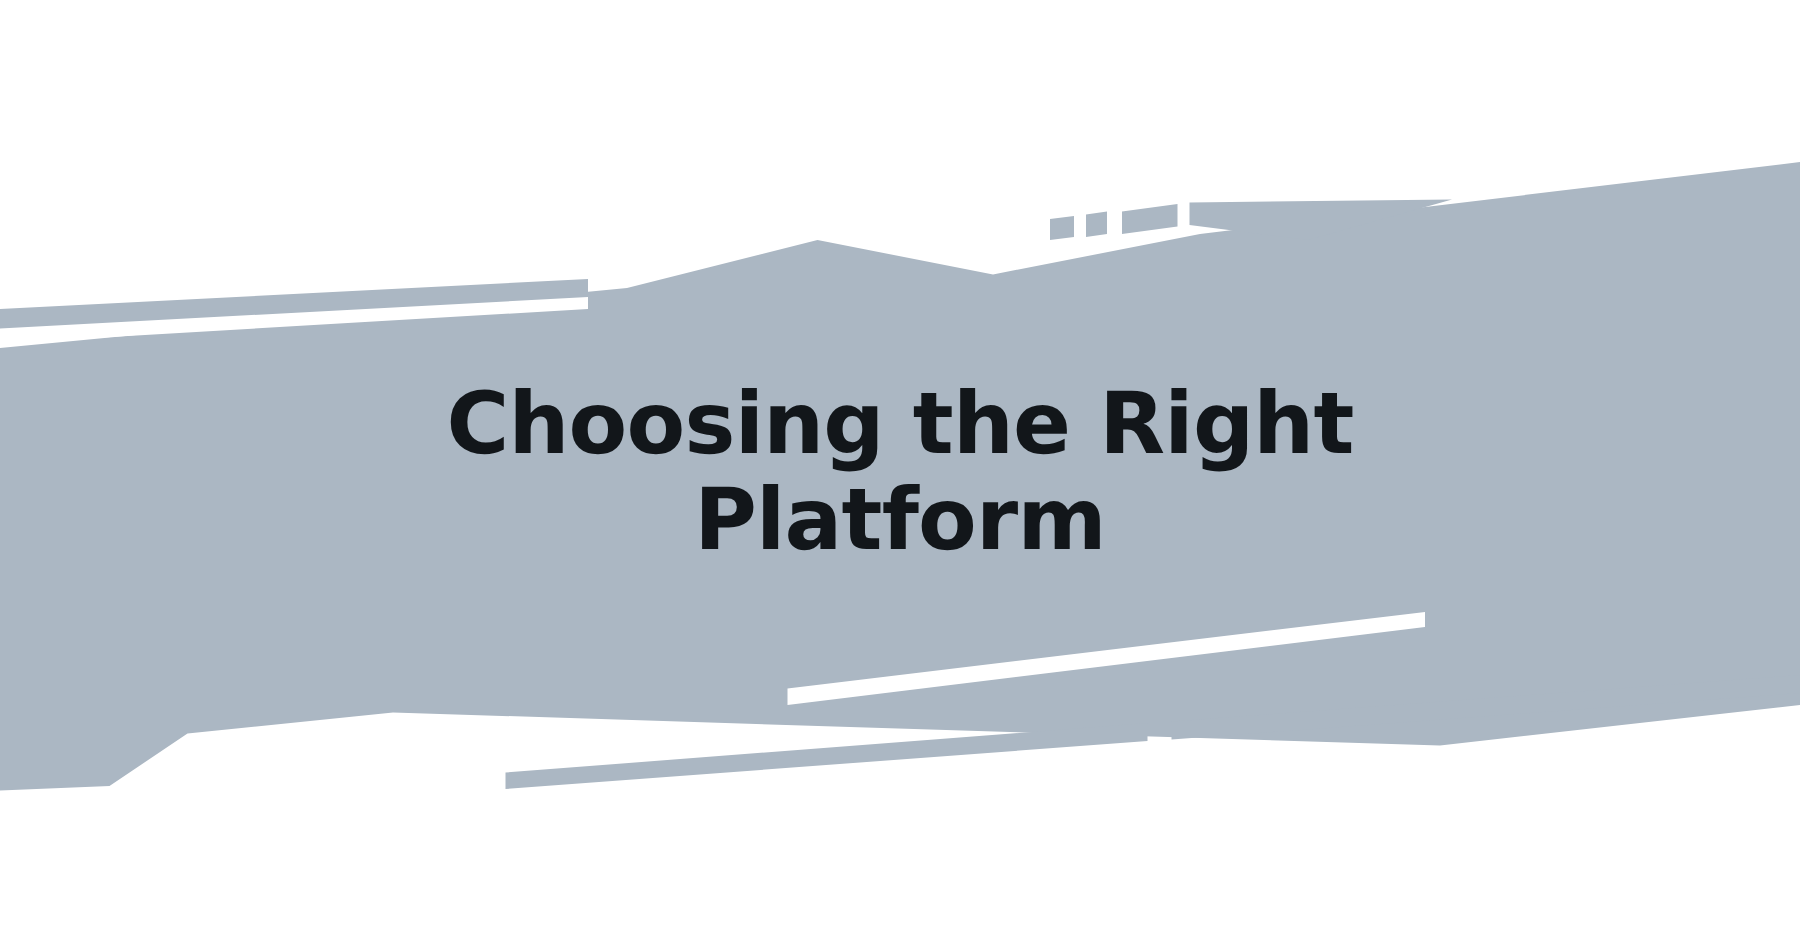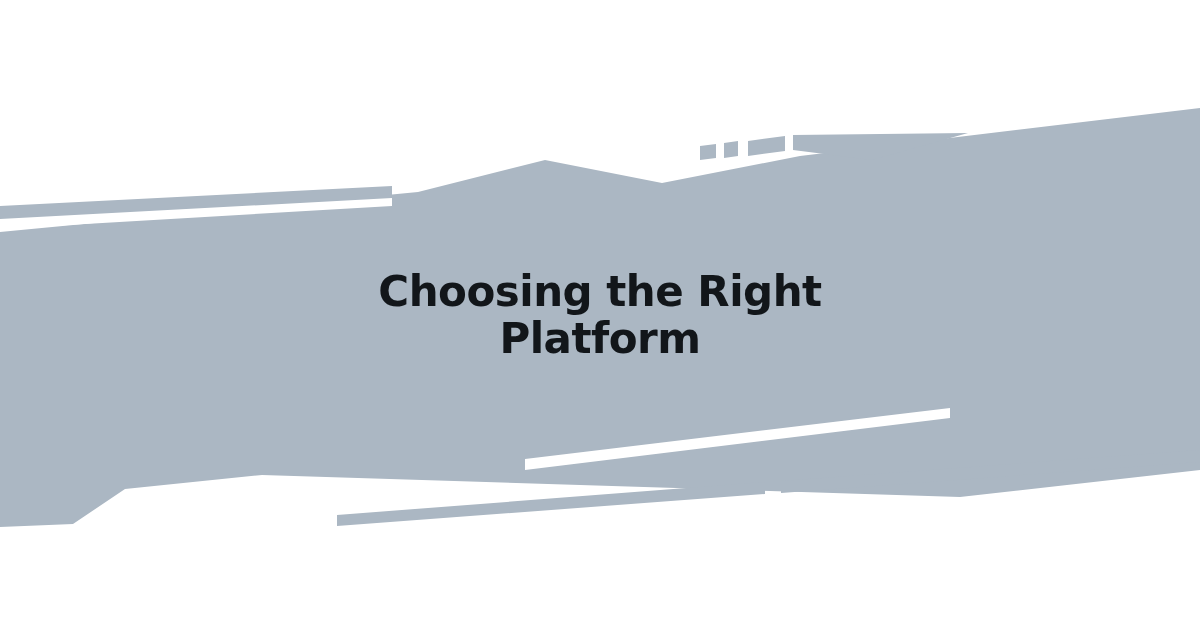--- a/index.html
+++ b/index.html
@@ -33,21 +33,21 @@
     display: flex;
     align-items: center;
     justify-content: center;
     pointer-events: none;
   }
   #title {
     max-width: 620px;
     text-align: center;
     font-family: "DejaVu Sans", "Liberation Sans", sans-serif;
     font-weight: 700;
-    font-size: 42px;
+    font-size: 57px;
     line-height: 1.13;
     letter-spacing: -0.5px;
     color: #12161a;
     margin: 0;
     padding: 0 20px;
   }
 </style>
 </head>
 <body>
 

